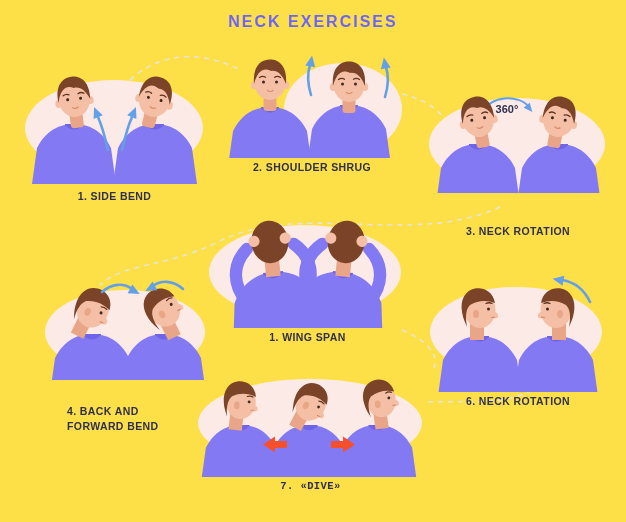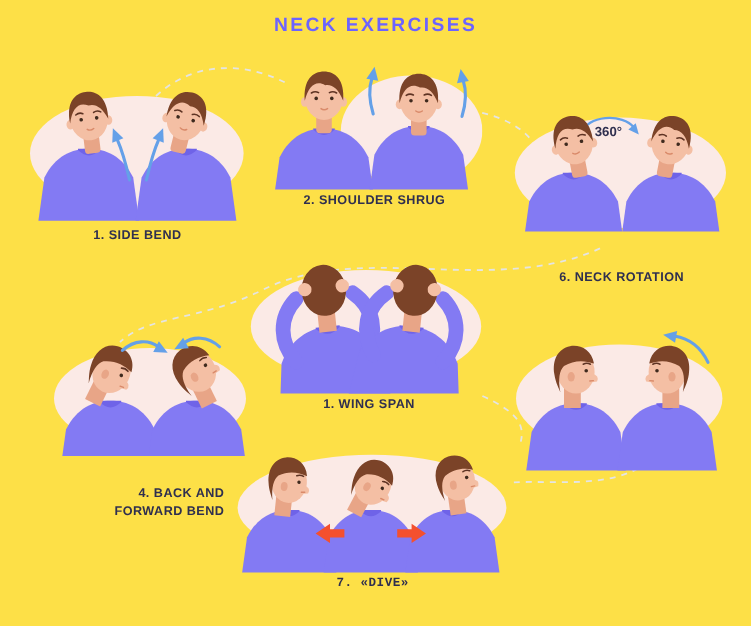--- a/index.html
+++ b/index.html
@@ -9,21 +9,21 @@
   }
   *{box-sizing:border-box;}
   html,body{margin:0;padding:0;background:#ffffff;font-family:"Liberation Sans",sans-serif;}
   .stage{position:relative;width:626px;height:522px;background:#fde047;overflow:hidden;}
   .page-title{position:absolute;top:13px;left:0;width:100%;margin:0;text-align:center;
     font-size:16px;font-weight:bold;letter-spacing:2px;color:var(--title);}
   .connectors{position:absolute;left:0;top:0;z-index:0;}
   .dash{stroke:var(--connector);stroke-width:1.5;fill:none;stroke-dasharray:5 5;}
   .exercise{position:absolute;display:flex;flex-direction:column;align-items:center;z-index:1;margin:0;}
   .caption{font-size:10.5px;font-weight:bold;color:var(--label);letter-spacing:.4px;
-    text-align:right;line-height:1.4;margin-top:2px;}
+    text-align:left;line-height:1.4;margin-top:2px;}
   .blob{fill:var(--blob);}
   .shirt{fill:var(--shirt);}
   .shirtd{fill:var(--shirt-dark);}
   .skin{fill:var(--skin);}
   .skind{fill:var(--skin-dark);}
   .hair{fill:var(--hair);}
   .bluestroke{stroke:var(--arrow-blue);stroke-width:2.6;fill:none;stroke-linecap:round;}
   .bluefill{fill:var(--arrow-blue);}
   .redfill{fill:var(--arrow-red);}
   .arm{stroke:var(--shirt);stroke-width:11;fill:none;stroke-linecap:round;stroke-linejoin:round;}
@@ -166,21 +166,21 @@
       </g>
       <g>
         <g transform="translate(131,64)">
             <use href="#torso"></use>
           </g>
         <g transform="translate(131,38) rotate(11)">
             <use href="#head"></use>
           </g>
       </g>
     </svg>
-    <figcaption class="caption">6. NECK ROTATION</figcaption>
+    <figcaption class="caption">3. NECK ROTATION</figcaption>
   </figure>
 
   <figure class="exercise" id="ex4">
     <svg width="170" height="108" viewBox="0 0 170 108">
       <ellipse class="blob" cx="83" cy="60" rx="80" ry="42"></ellipse>
       <g>
         <g transform="translate(50,62)">
             <use href="#torso"></use>
           </g>
         <g transform="translate(51,38) rotate(26)">
@@ -249,20 +249,21 @@
           </g>
         <g transform="translate(128,42) scale(-1,1)">
             <use href="#headp"></use>
           </g>
       </g>
       <g>
         <path class="bluestroke" d="M 162,34 C 156,21 146,14 134,12"></path>
         <use href="#tri" class="bluefill" transform="translate(131,12) rotate(-80)"></use>
       </g>
     </svg>
+    <figcaption class="caption">6. NECK ROTATION</figcaption>
   </figure>
 
   <figure class="exercise" id="ex7">
     <svg width="235" height="112" viewBox="0 0 235 112">
       <ellipse class="blob" cx="117" cy="58" rx="112" ry="44"></ellipse>
       <g>
         <g transform="translate(48,60) scale(0.95)">
             <use href="#torso"></use>
           </g>
         <g transform="translate(48,37) scale(0.95) rotate(6)">

